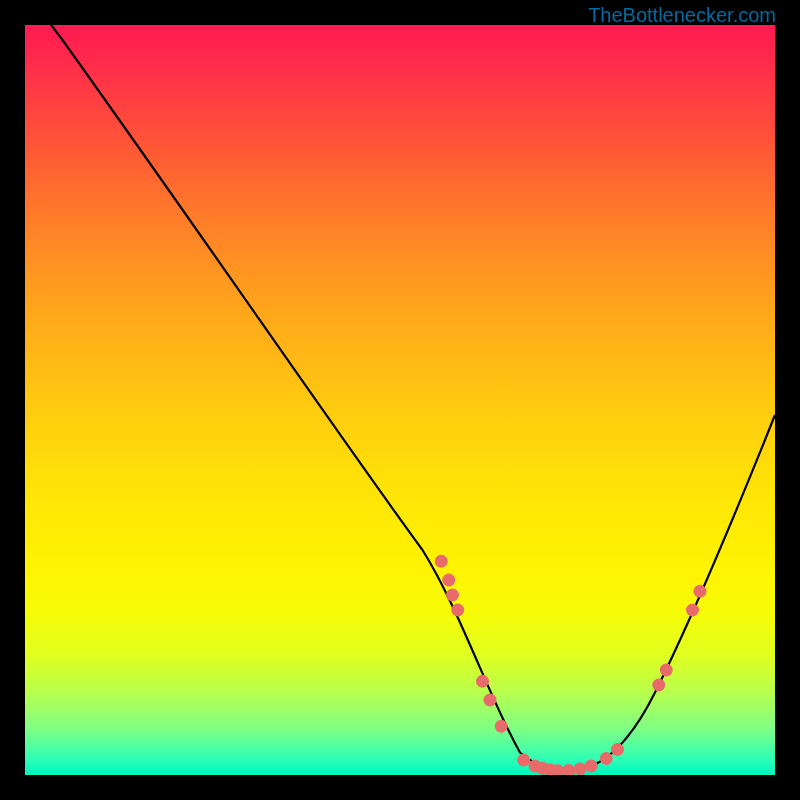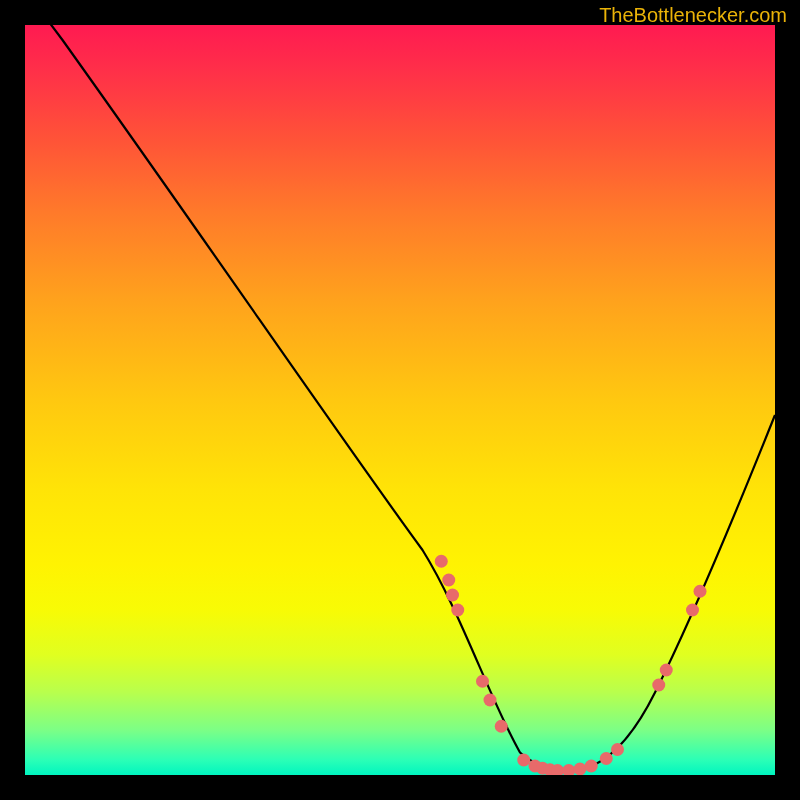--- a/index.html
+++ b/index.html
@@ -6,22 +6,22 @@
   body {
     width: 800px;
     height: 800px;
     background: #000;
     position: relative;
     font-family: Arial, sans-serif;
   }
   .attribution {
     position: absolute;
     top: 4px;
-    right: 13px;
-    color: #eab308;
+    right: 24px;
+    color: #0369a1;
     font-size: 20px;
     font-weight: 500;
     z-index: 10;
   }
   .plot-area {
     position: absolute;
     left: 25px;
     top: 25px;
     width: 750px;
     height: 750px;

